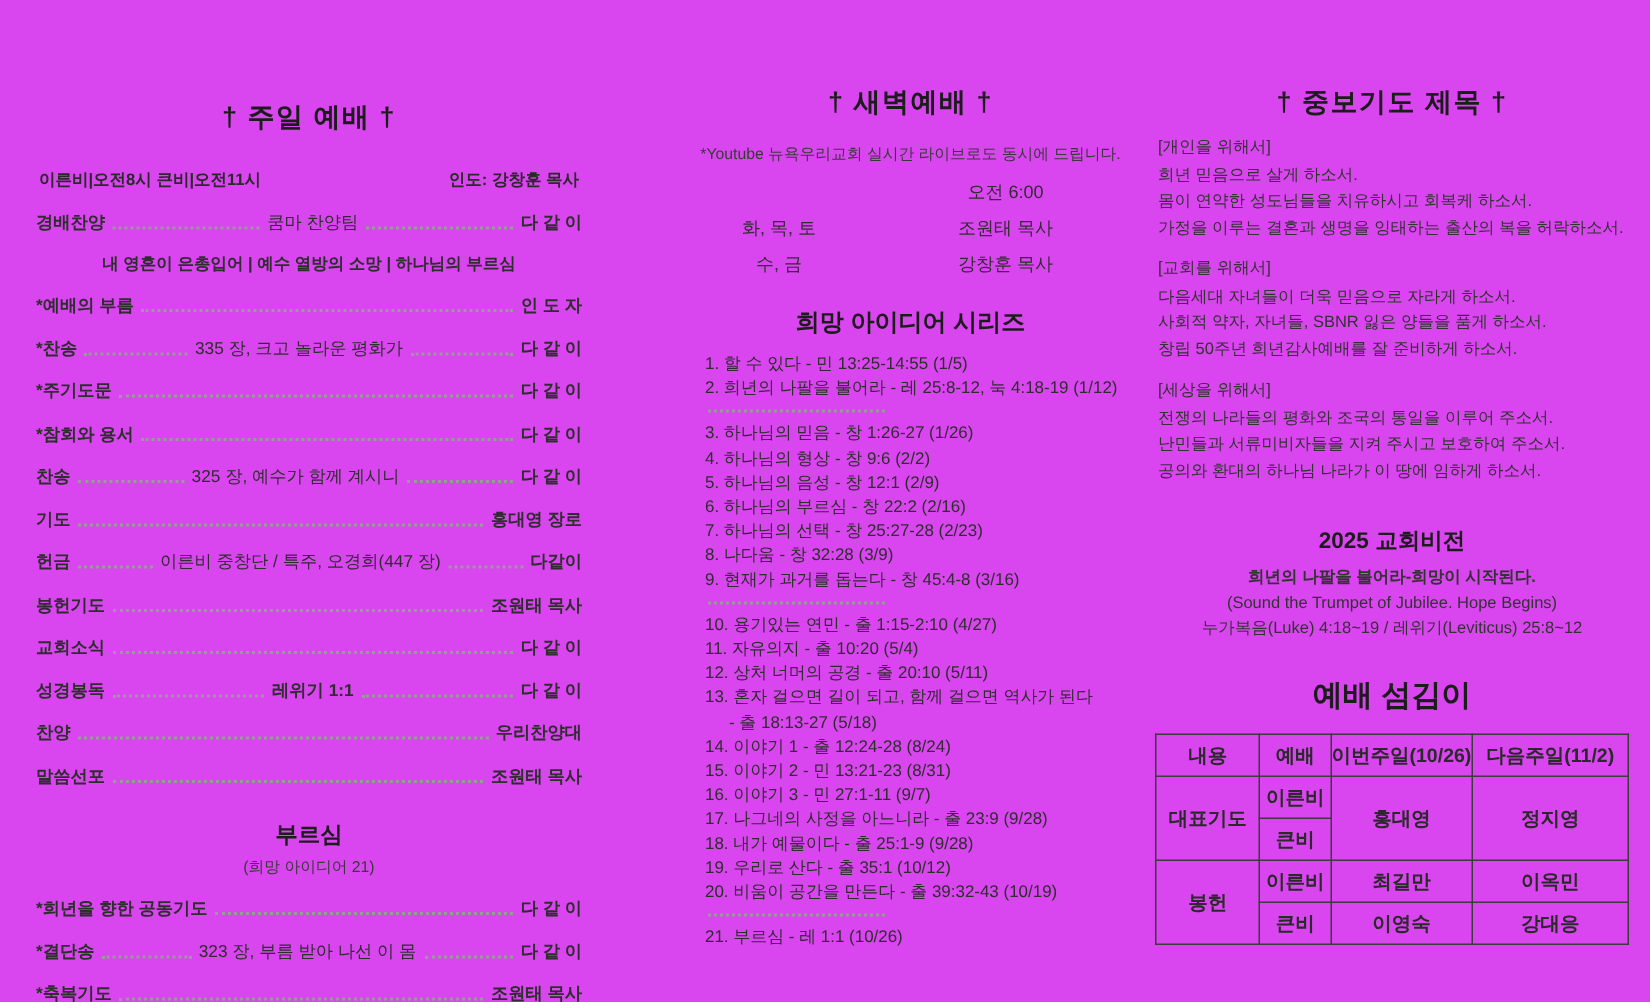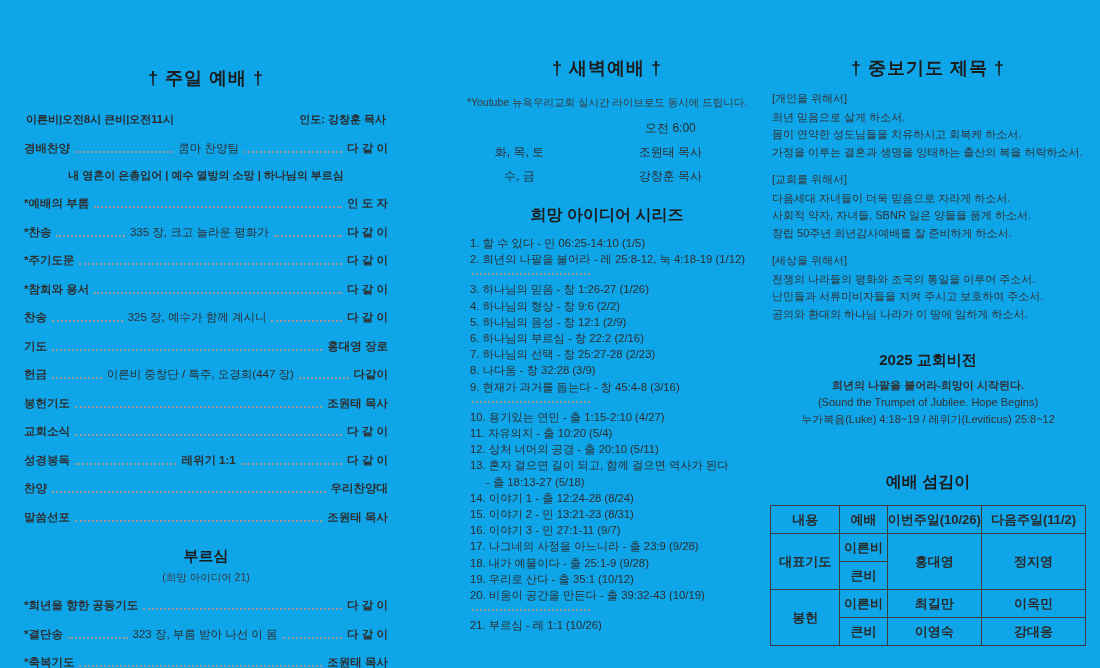--- a/index.html
+++ b/index.html
@@ -1,17 +1,17 @@
 <!DOCTYPE html>
 <html><head>
 <meta charset="utf-8">
 <style>
   html,body { margin:0; padding:0; background:#e8e8e8; }
   .page {
-    position:relative; width:1100px; height:668px; background:#0ea5e9;
+    position:relative; width:1100px; height:668px; background:#d946ef;
     font-family:"Liberation Sans","DejaVu Sans",sans-serif; color:#333;
     overflow:hidden;
   }
   .col { position:absolute; top:56px; }
   .col-left  { left:24px;  width:364px; }
   .col-mid   { left:456px; width:302px; }
   .col-right { left:770px; width:316px; }
 
   .w-title { text-align:center; font-size:18px; font-weight:bold; color:#1c1c1c; letter-spacing:1px; }
   .col-left .w-title { margin-top:10px; }
@@ -38,21 +38,21 @@
   .hope-item .second-line { padding-left:16px; }
   .hope-sep { width:118px; border-top:2px dotted #999; margin:6px 0 6px 2px; height:0; }
 
   
   .prayer-group { margin-top:10px; font-size:11px; line-height:17.5px; color:#333; padding-left:2px; }
   .prayer-group .grp-header { margin-bottom:1px; }
   .vision { margin-top:28px; text-align:center; }
   .vision-title { font-size:15px; font-weight:bold; color:#1c1c1c; }
   .vision-line { font-size:11px; color:#333; line-height:17px; }
   .vision-line.first { margin-top:7px; font-weight:600; }
-  .servers-title { text-align:center; font-size:16px; font-weight:bold; color:#1c1c1c; margin-top:44px; }
+  .servers-title { text-align:center; font-size:20px; font-weight:bold; color:#1c1c1c; margin-top:22px; }
   table.servers { width:100%; border-collapse:collapse; margin-top:12px; table-layout:fixed; }
   table.servers th, table.servers td {
     border:1.5px solid #3c3c3c; text-align:center; vertical-align:middle;
     font-size:13px; color:#2a2a2a; padding:0; height:27px;
   }
   table.servers th { font-weight:bold; }
   table.servers td { font-weight:600; }
   col.c1{width:22%} col.c2{width:15%} col.c3{width:30%} col.c4{width:33%}
 </style>
 </head>
@@ -191,21 +191,21 @@
       <div class="cell">오전 6:00</div>
       <div class="cell">화, 목, 토</div>
       <div class="cell">조원태 목사</div>
       <div class="cell">수, 금</div>
       <div class="cell">강창훈 목사</div>
     </div>
 
     <div class="series-title">희망 아이디어 시리즈</div>
 
     <div class="hope-list">
-      <div class="hope-item">1. 할 수 있다 - 민 06:25-14:10 (1/5)</div>
+      <div class="hope-item">1. 할 수 있다 - 민 13:25-14:55 (1/5)</div>
       <div class="hope-item">2. 희년의 나팔을 불어라 - 레 25:8-12, 눅 4:18-19 (1/12)</div>
       <div class="hope-sep"></div>
       <div class="hope-item">3. 하나님의 믿음 - 창 1:26-27 (1/26)</div>
       <div class="hope-item">4. 하나님의 형상 - 창 9:6 (2/2)</div>
       <div class="hope-item">5. 하나님의 음성 - 창 12:1 (2/9)</div>
       <div class="hope-item">6. 하나님의 부르심 - 창 22:2 (2/16)</div>
       <div class="hope-item">7. 하나님의 선택 - 창 25:27-28 (2/23)</div>
       <div class="hope-item">8. 나다움 - 창 32:28 (3/9)</div>
       <div class="hope-item">9. 현재가 과거를 돕는다 - 창 45:4-8 (3/16)</div>
       <div class="hope-sep"></div>

